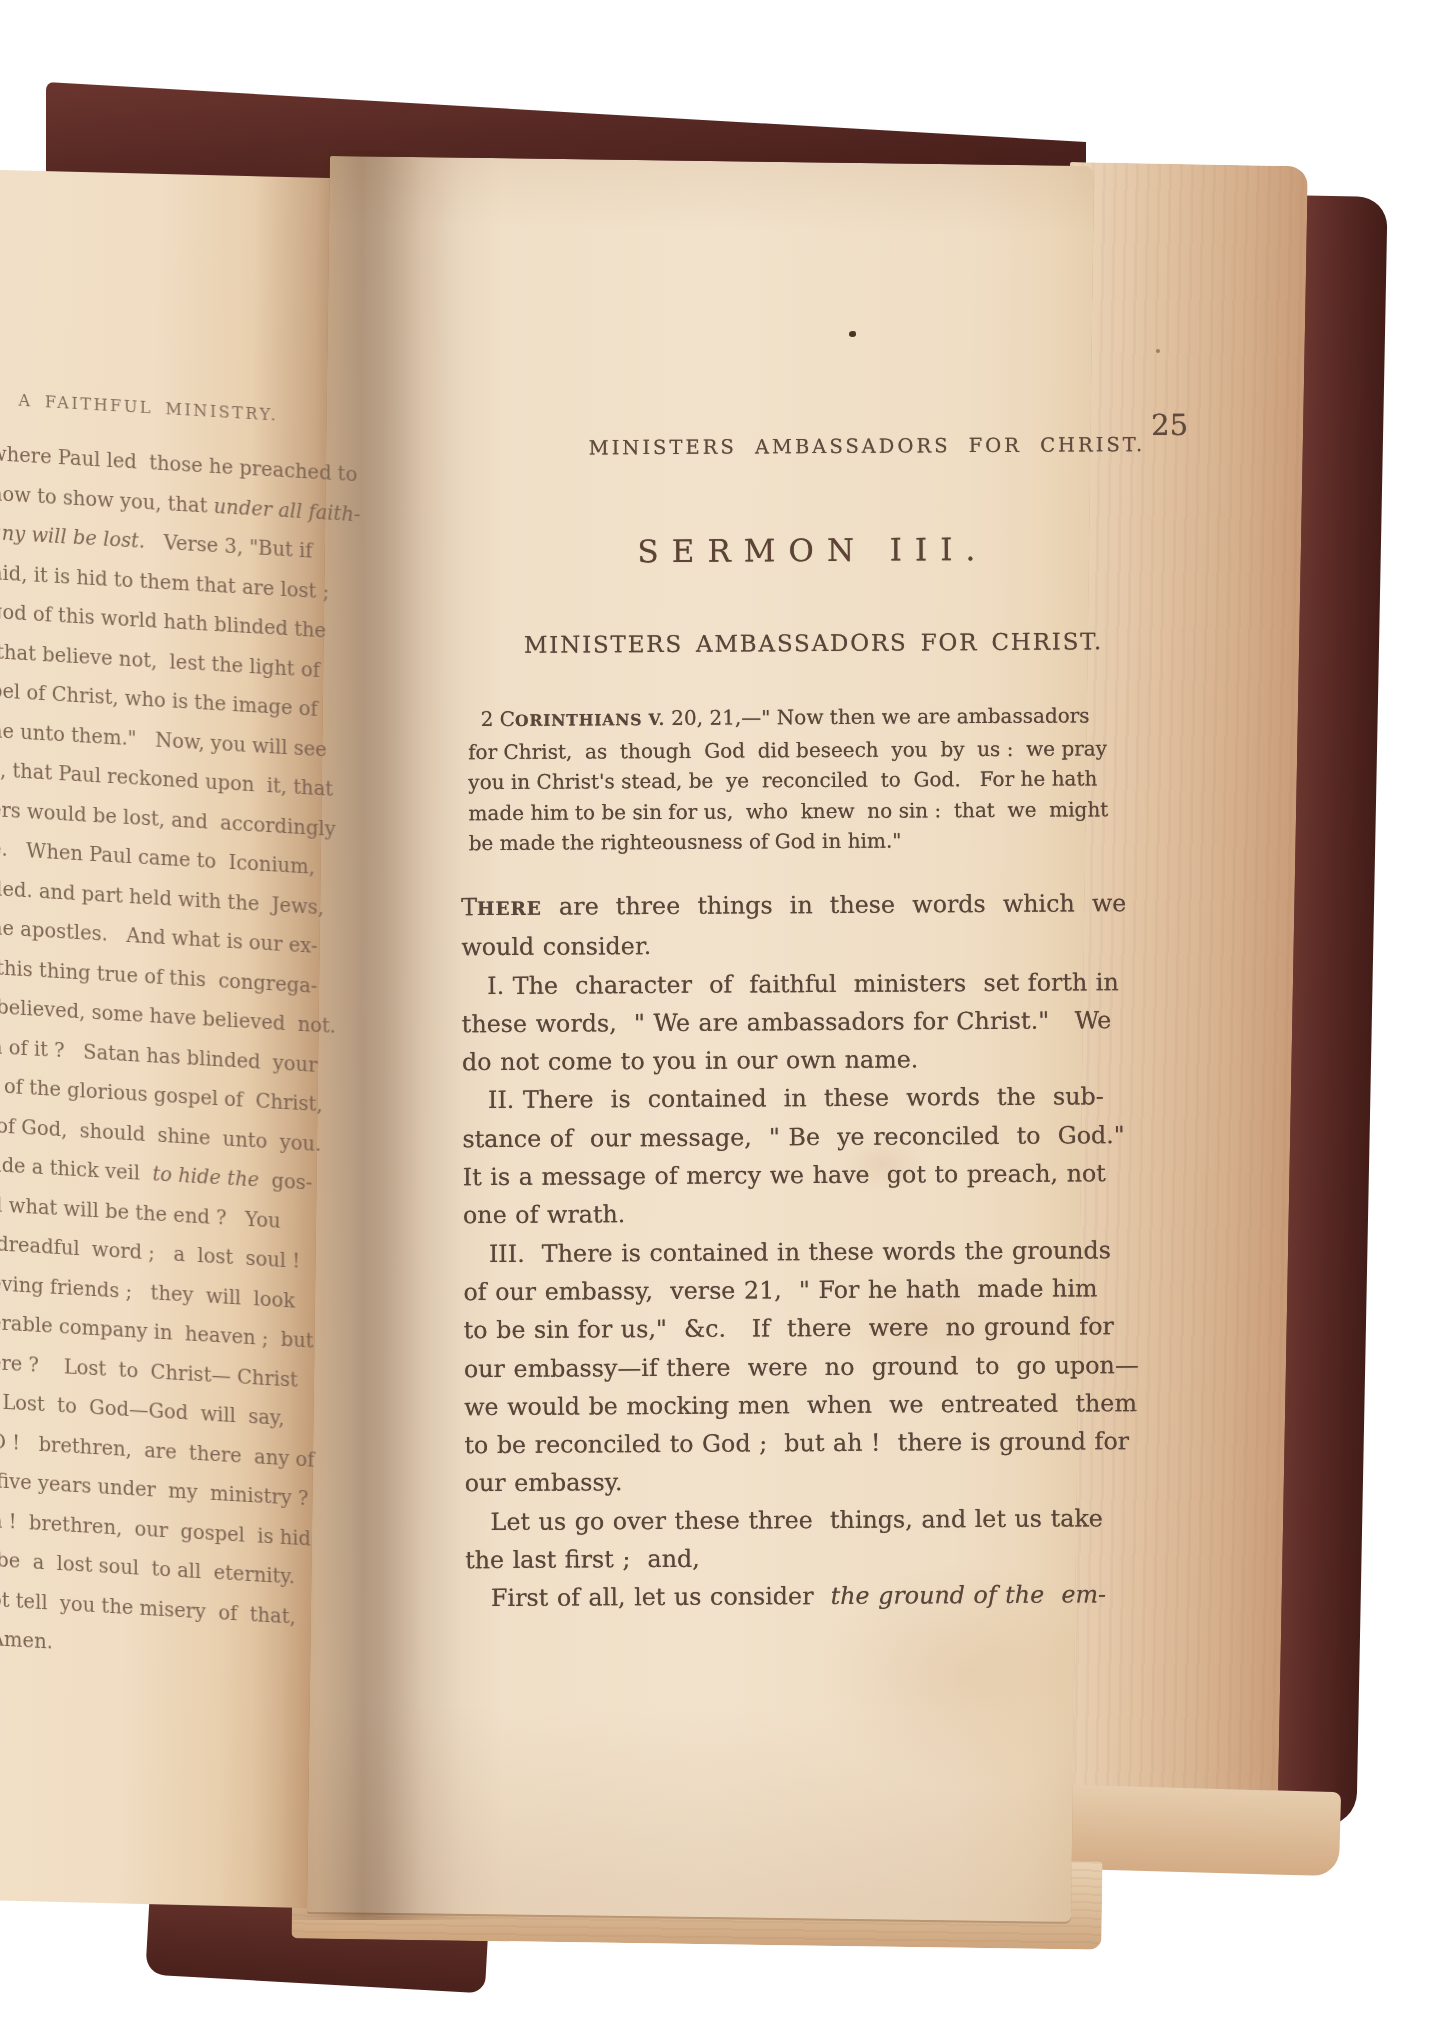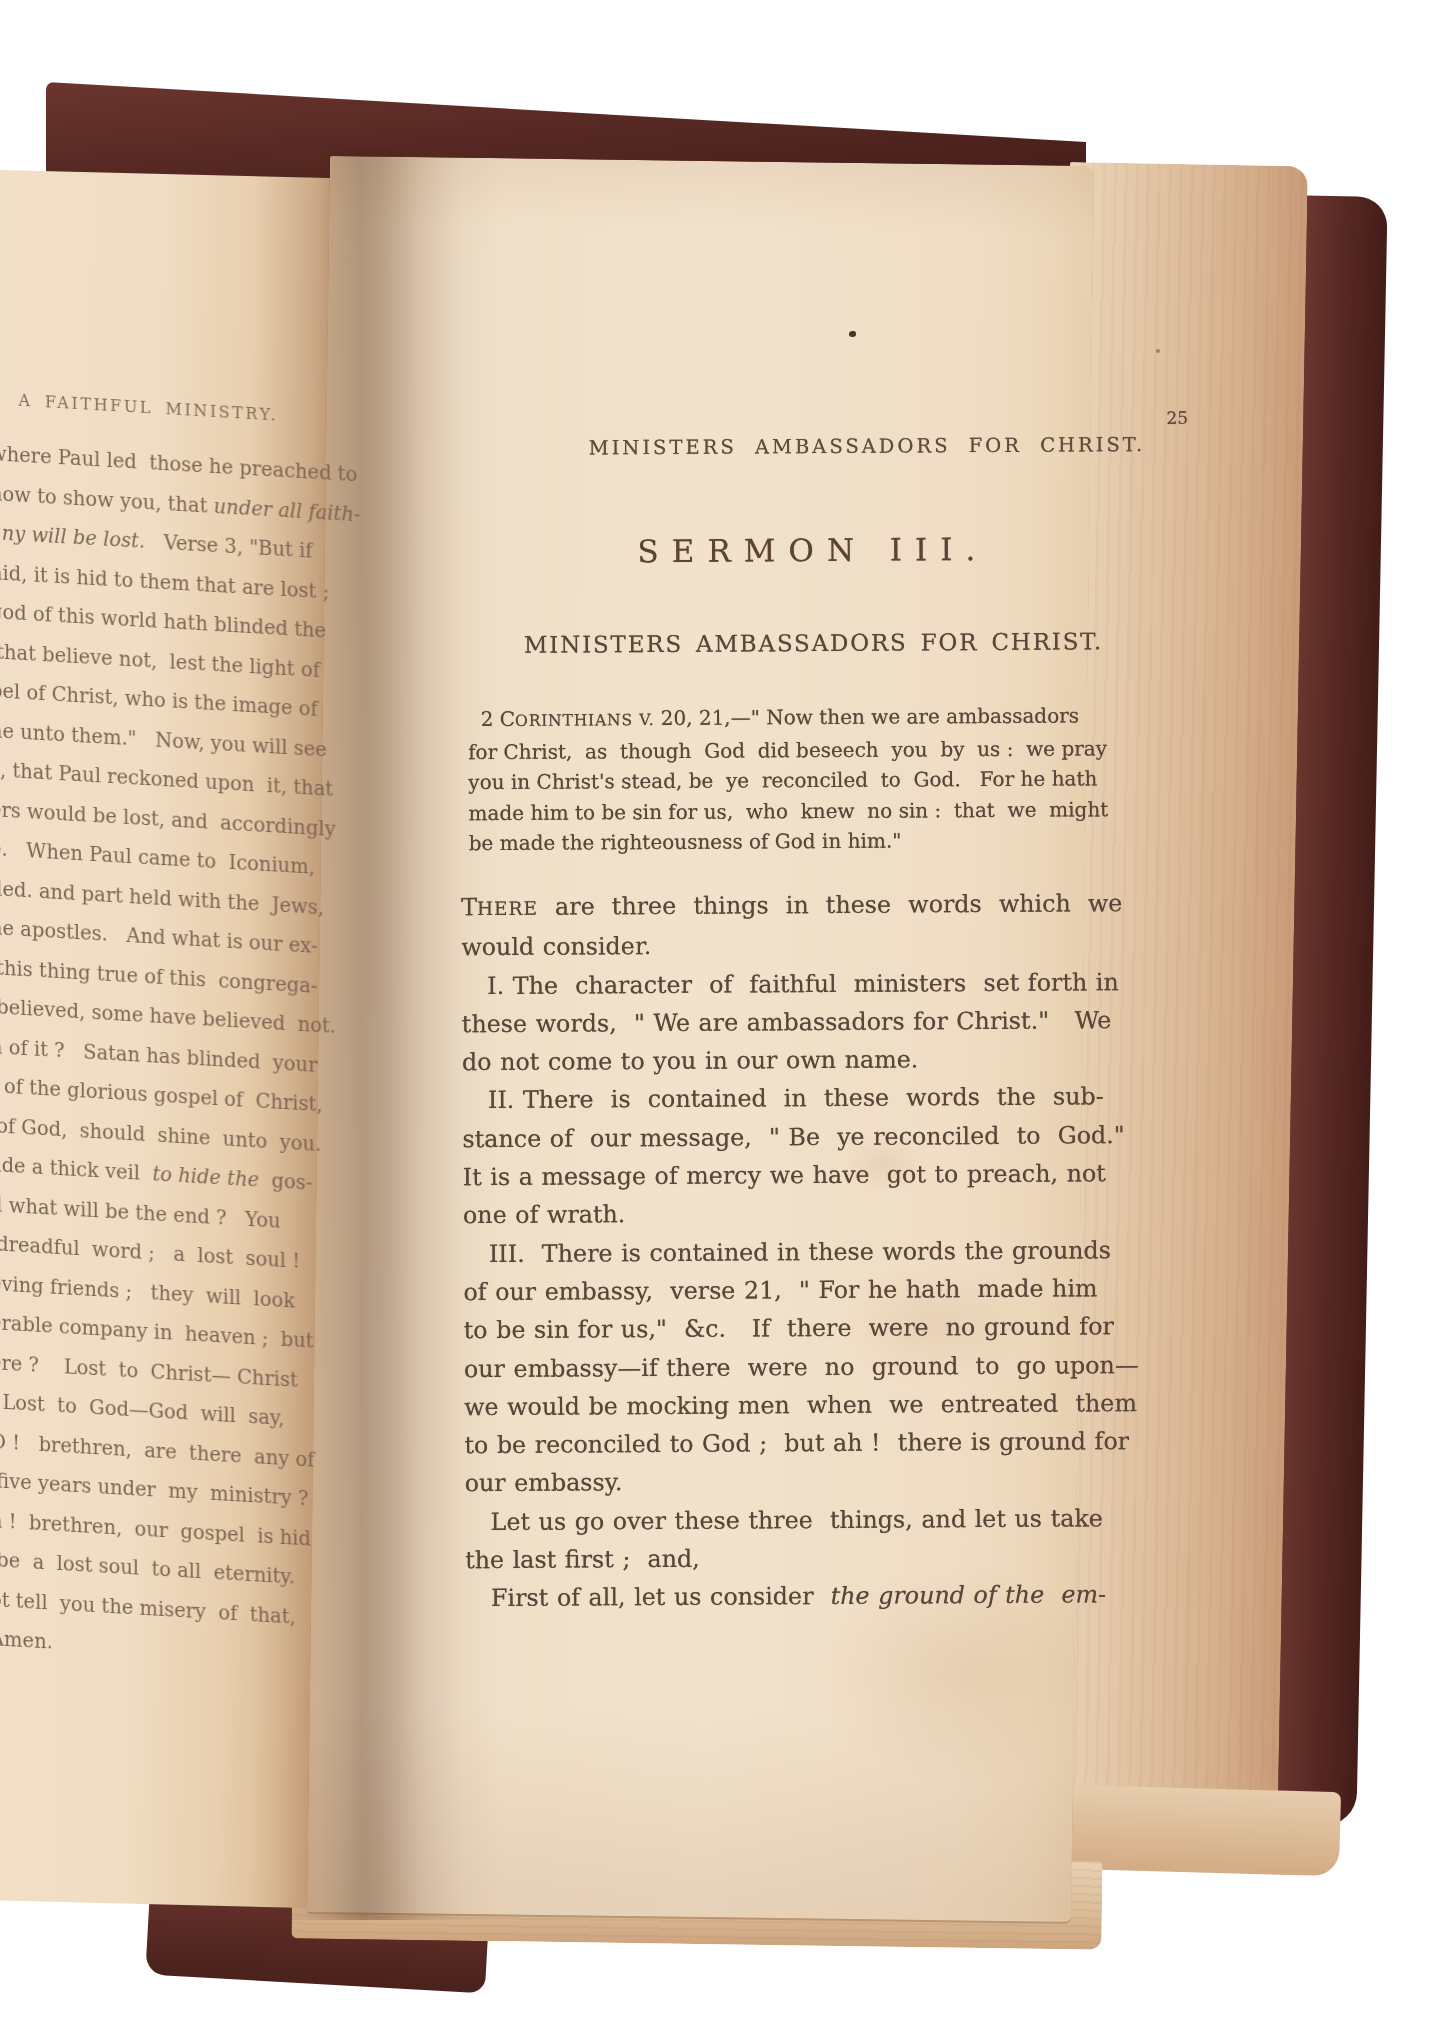--- a/index.html
+++ b/index.html
@@ -59,31 +59,31 @@
   .lp-head{font-size:17px;letter-spacing:2.6px;word-spacing:5px;padding-left:30px;
     color:#856c5b;margin-bottom:26px;white-space:pre;}
   .lp-body .tline{line-height:39.5px;white-space:pre;}
 
   
   .rp-text{position:absolute;left:452px;top:400px;width:740px;height:1320px;
     transform:rotate(-0.35deg);transform-origin:center top;color:#594539;
     text-shadow:0 0 0.7px rgba(89,69,57,0.7);}
   .rp-headrow{position:absolute;left:0;top:12px;width:720px;text-align:center;
     font-size:19.5px;letter-spacing:3px;word-spacing:9px;color:#5f4a3d;white-space:pre;}
-  .rp-num{position:absolute;right:-16px;top:-2px;letter-spacing:0;font-size:17px;}
+  .rp-num{position:absolute;right:-16px;top:-2px;letter-spacing:0;font-size:29px;}
   .rp-title{position:absolute;left:0;top:132px;width:720px;text-align:center;
     font-size:31px;letter-spacing:13px;color:#5c4336;white-space:pre;}
   .rp-subtitle{position:absolute;left:0;top:230px;width:720px;text-align:center;
     font-size:23px;letter-spacing:1.8px;word-spacing:4px;white-space:pre;}
   .rp-scripture{position:absolute;left:14px;top:302px;width:716px;font-size:20px;}
   .rp-scripture .tline{line-height:30.6px;white-space:pre;}
   .rp-body{position:absolute;left:6px;top:486px;width:735px;font-size:23.8px;word-spacing:1px;}
   .rp-body .tline{line-height:38.3px;white-space:pre;}
 
-  .sc{font-size:0.78em;letter-spacing:0.05em;}
+  .sc{font-size:0.78em;letter-spacing:0.05em;font-weight:bold;}
   .tline i{font-style:italic;}
 
   .speck{position:absolute;}
   .s1{left:849px;top:331px;width:7px;height:6px;background:#4b3326;border-radius:60% 40% 50% 50%;}
   .s2{left:1156px;top:349px;width:4px;height:4px;background:rgba(90,60,40,0.5);border-radius:50%;}
 </style>
 </head>
 <body>
 
 <div class="photo">

